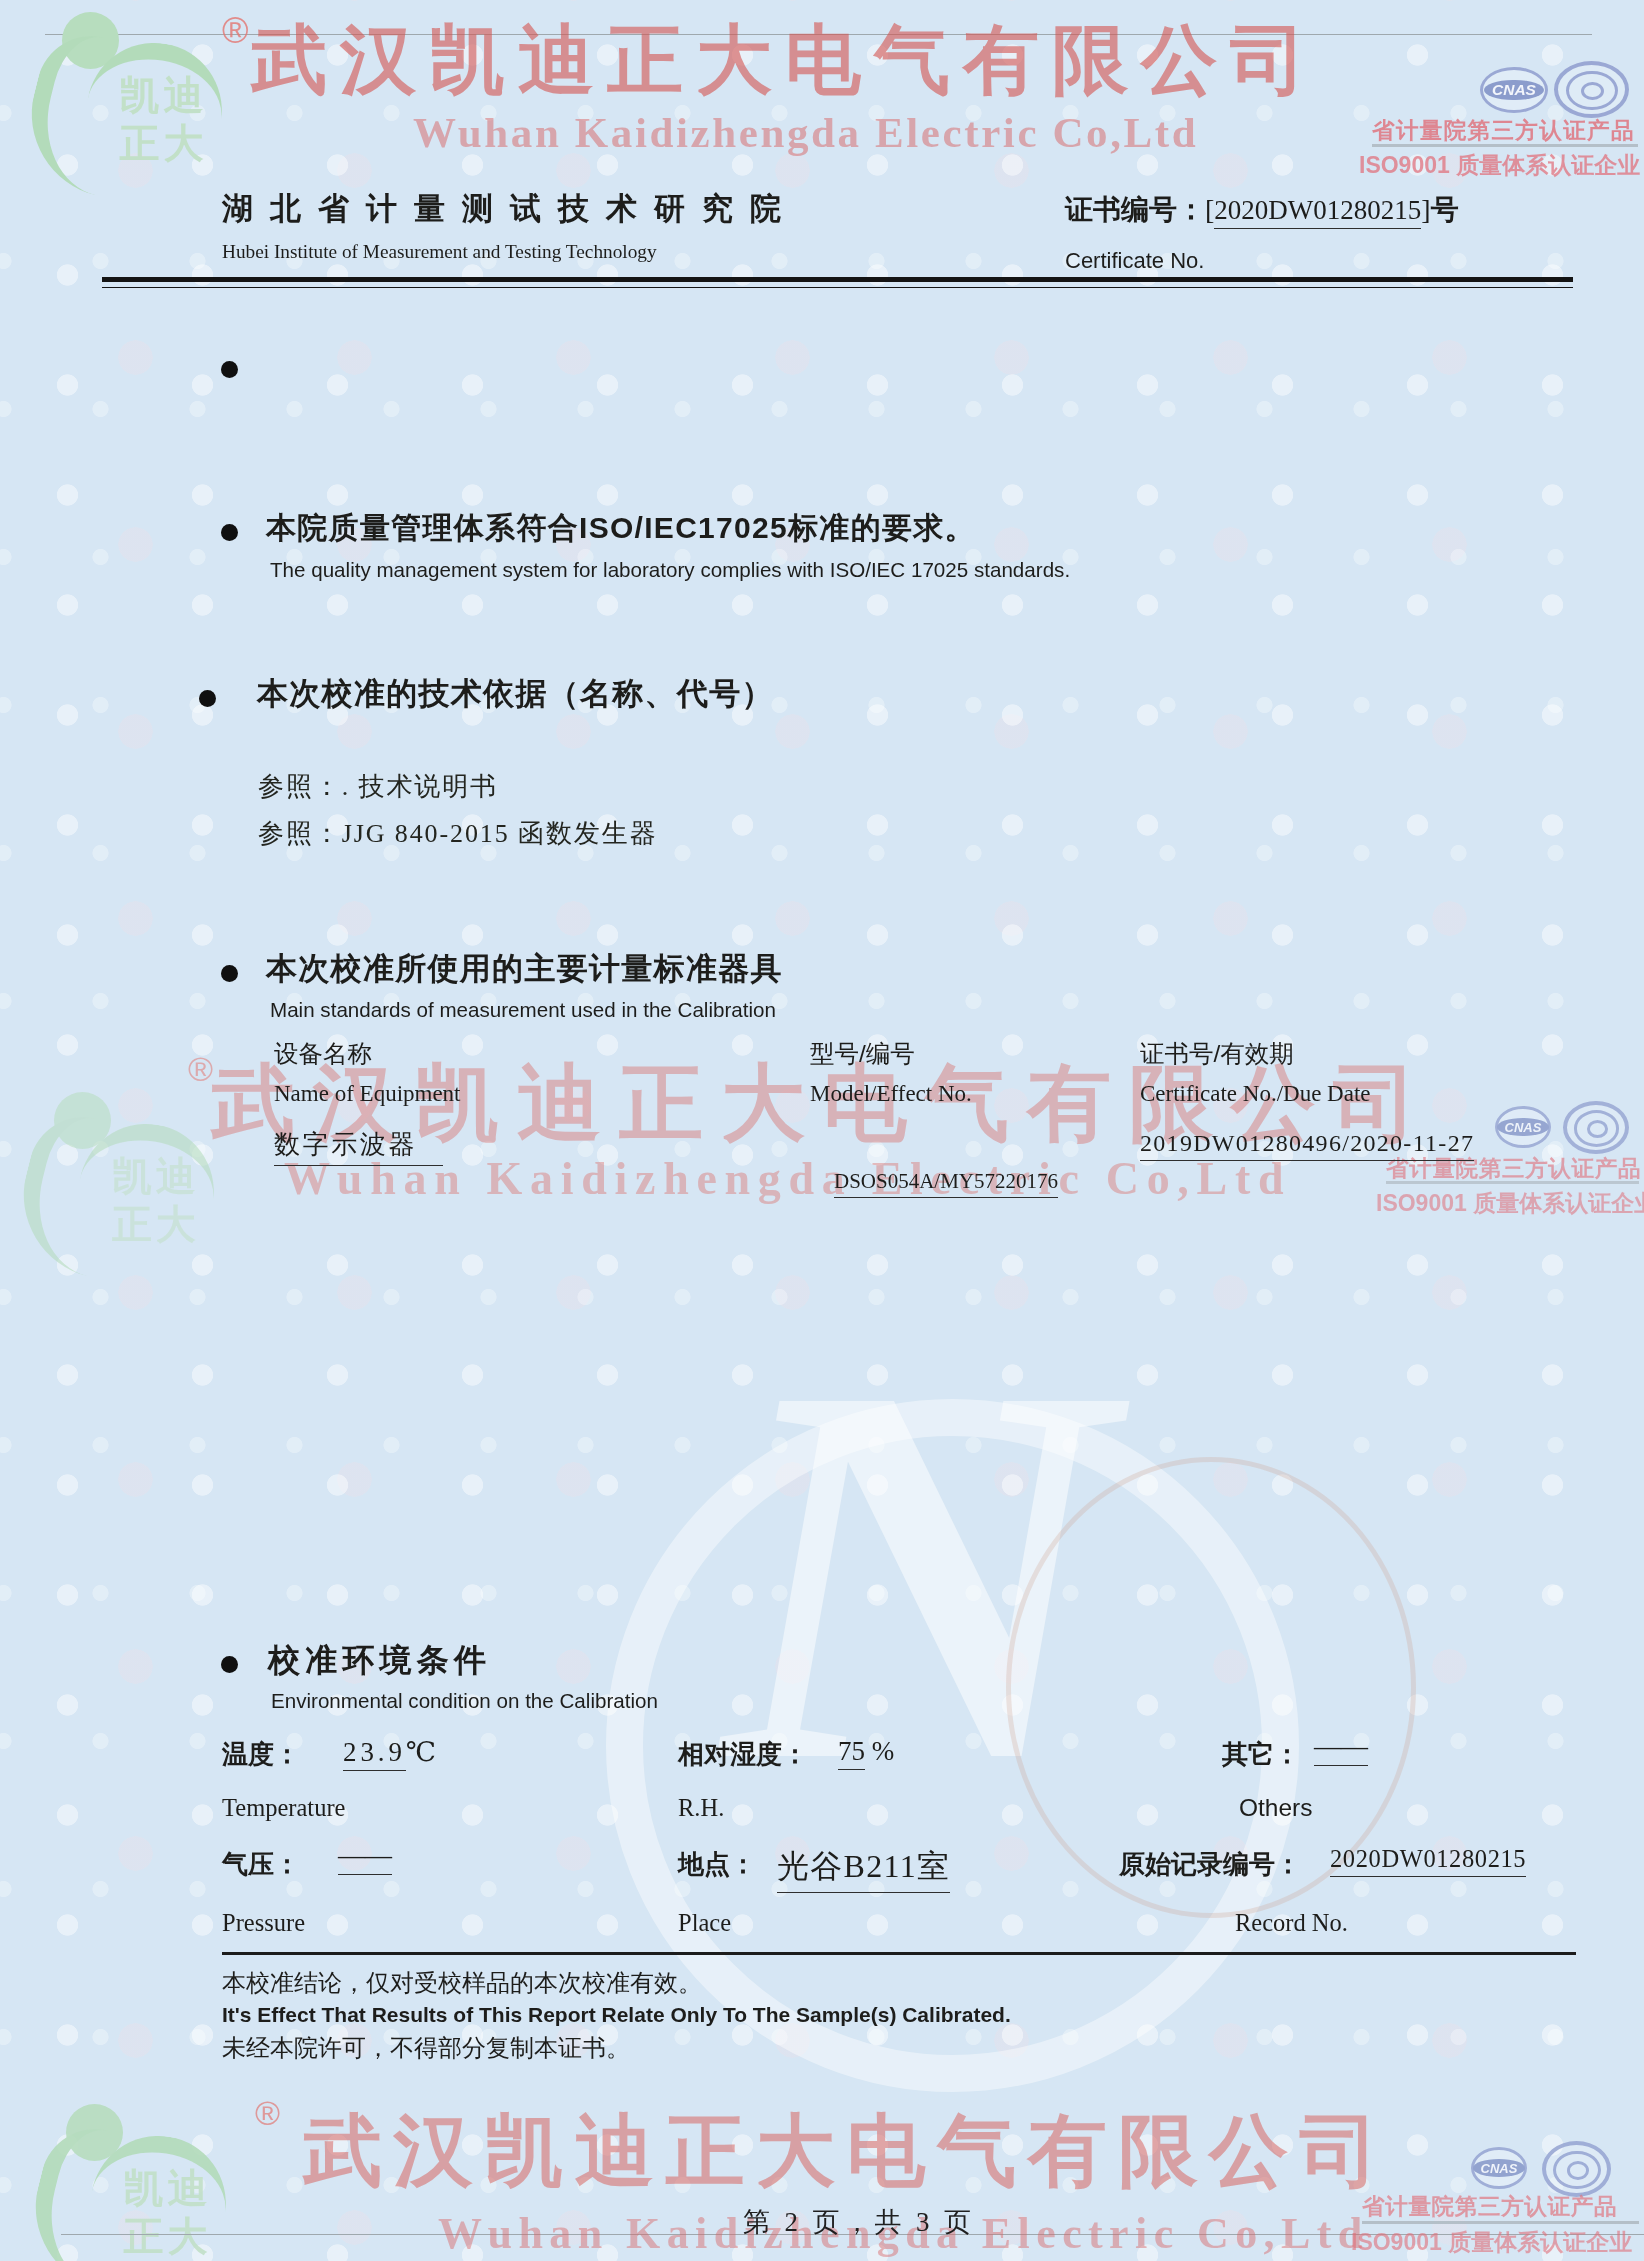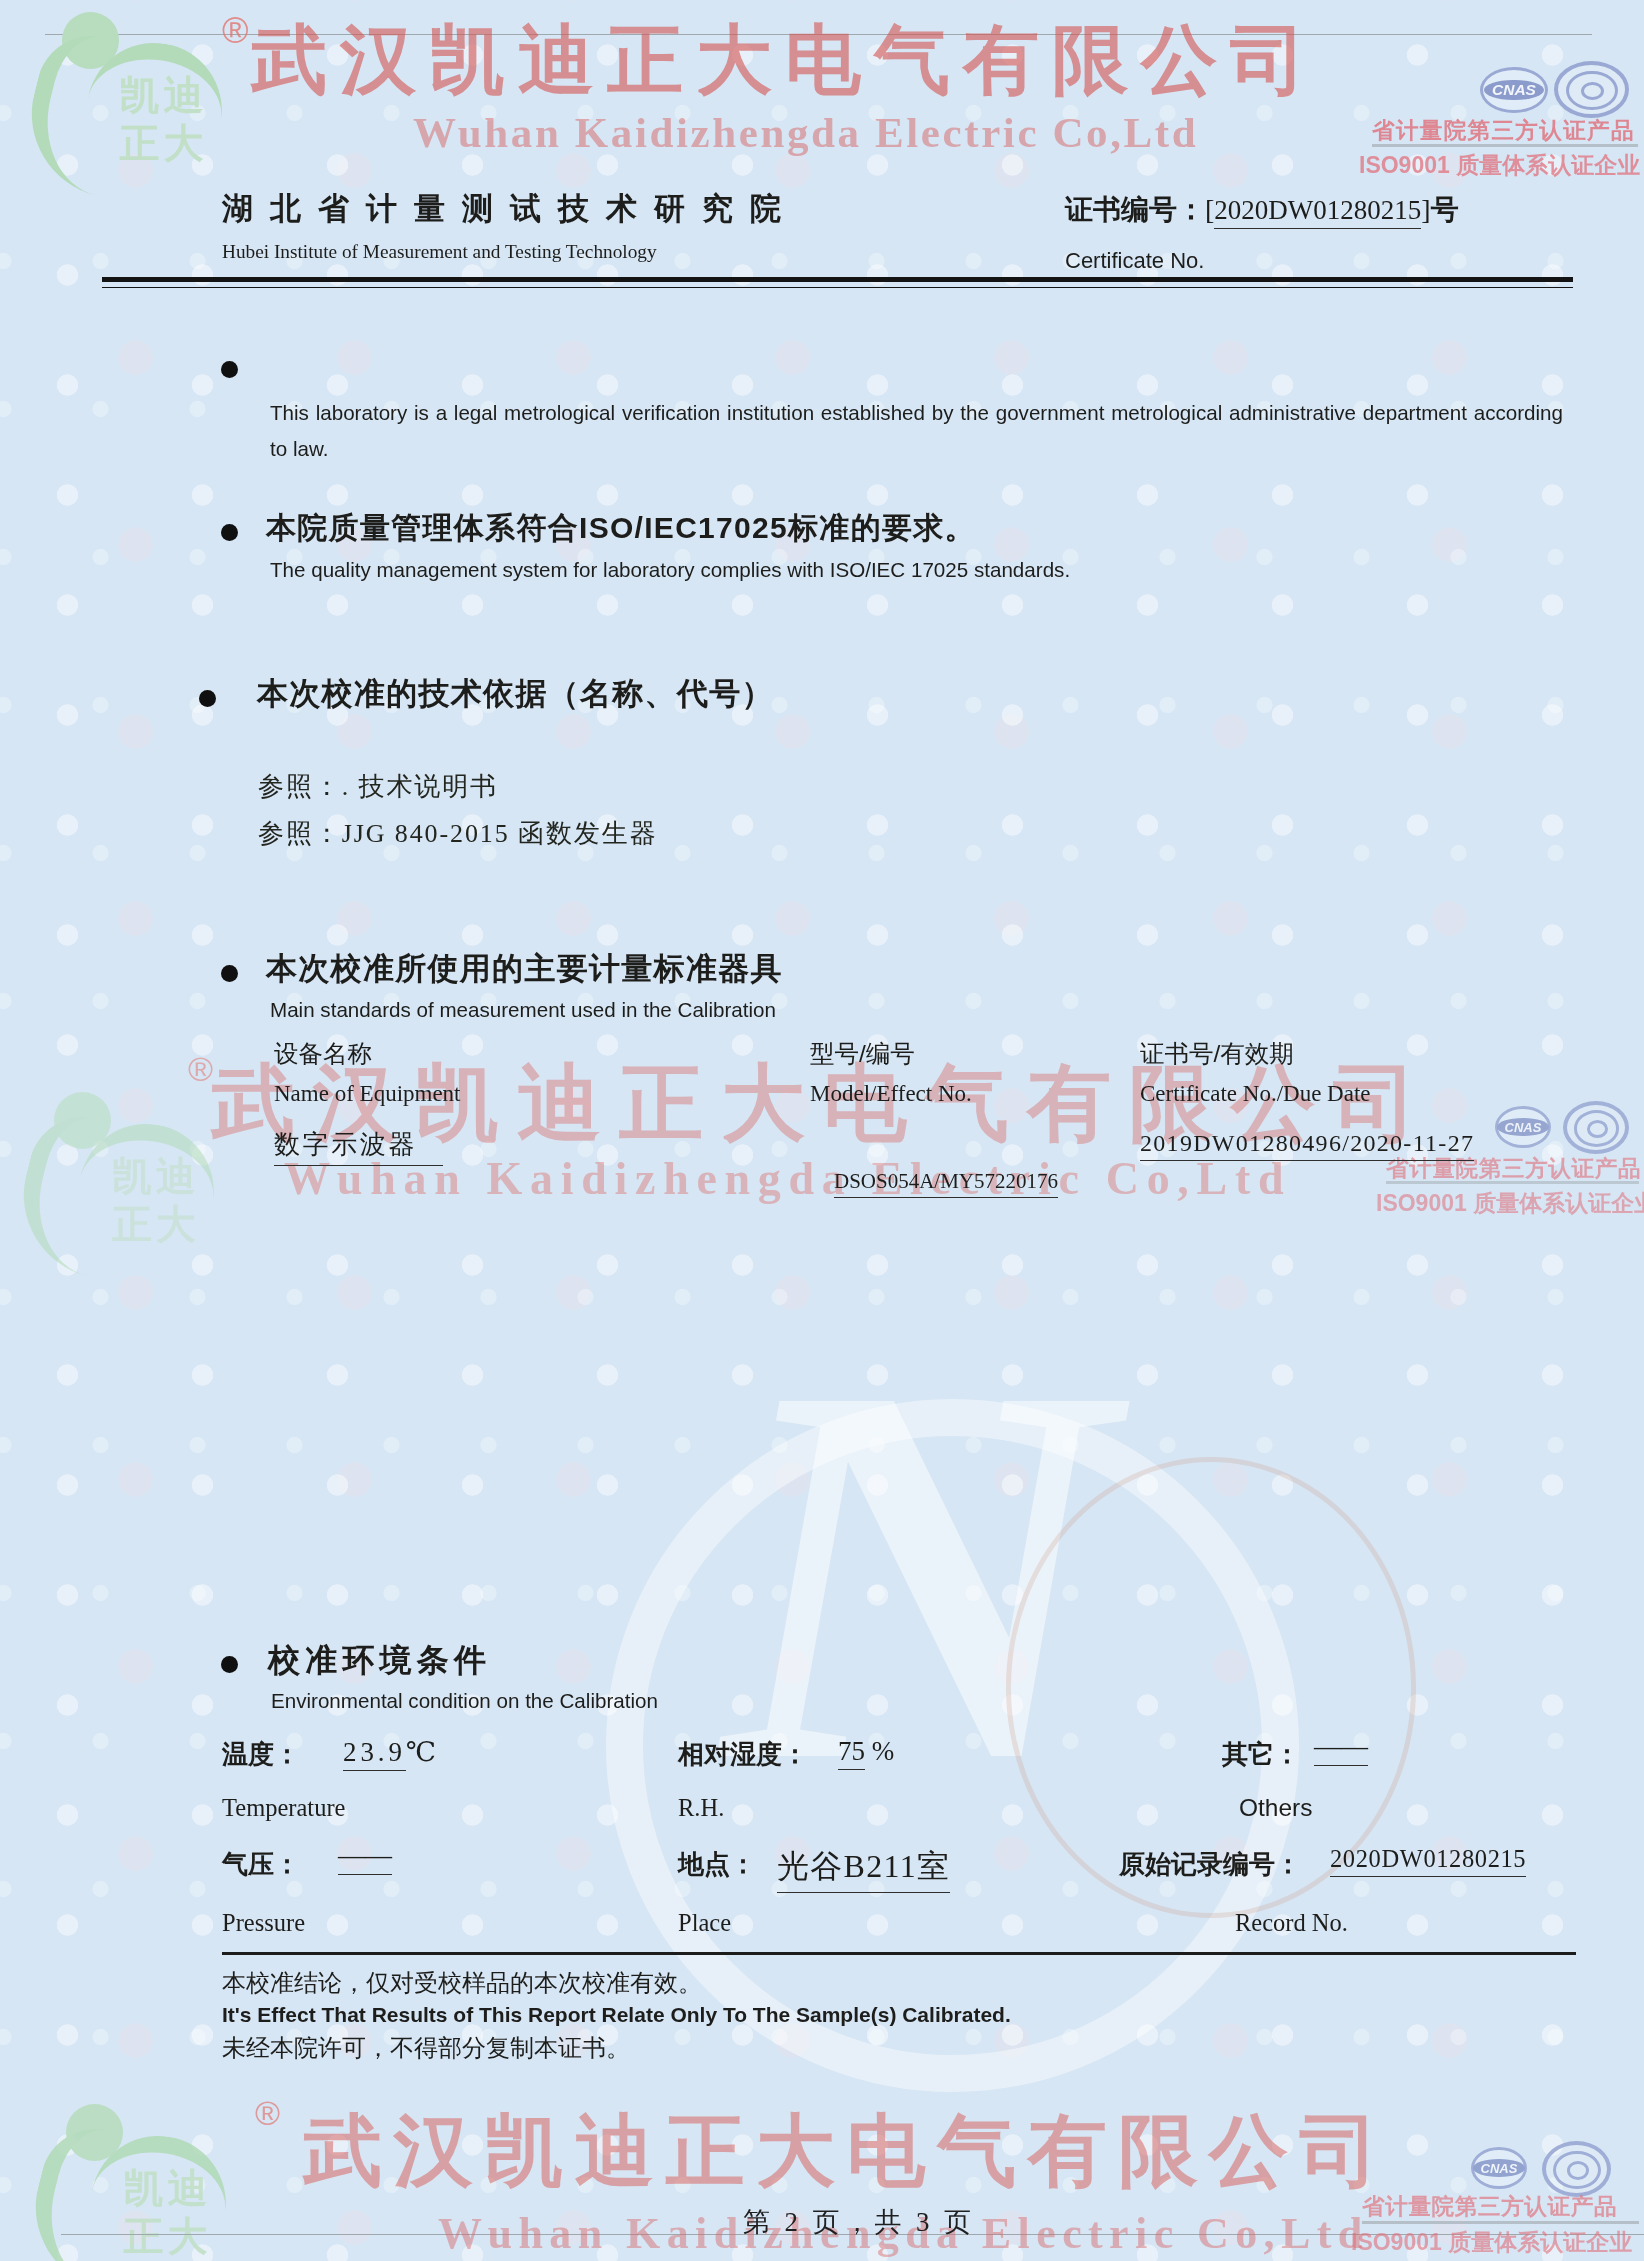--- a/index.html
+++ b/index.html
@@ -100,21 +100,20 @@
   <div class="abs serif" style="left:222px;top:241px;font-size:19.3px;">Hubei Institute of Measurement and Testing Technology</div>
 
   <div class="abs" style="left:1065px;top:191px;font-size:28px;white-space:nowrap;">
     <span class="b">证书编号：</span><span class="serif">[</span><span class="serif u" style="font-size:27px;">2020DW01280215</span><span class="serif">]</span><span class="b">号</span>
   </div>
   <div class="abs sans" style="left:1065px;top:248px;font-size:22px;">Certificate No.</div>
 
   <div class="abs rule-double" style="left:102px;top:277px;width:1471px;"></div>
 
   <div class="abs bullet" style="left:221px;top:361px;"></div>
-  <div class="abs just" style="left:270px;top:395px;width:1293px;font-size:20.6px;line-height:36px;">This laboratory is a legal metrological verification institution established by the government metrological administrative department according to law.</div>
 
   <div class="abs bullet" style="left:221px;top:524px;"></div>
   <div class="abs h-cn" style="left:266px;top:508px;font-size:30px;letter-spacing:1.3px;">本院质量管理体系符合ISO/IEC17025标准的要求。</div>
   <div class="abs" style="left:270px;top:558px;font-size:20.6px;white-space:nowrap;">The quality management system for laboratory complies with ISO/IEC 17025 standards.</div>
 
   <div class="abs bullet" style="left:199px;top:690px;"></div>
   <div class="abs h-cn" style="left:257px;top:673px;font-size:31px;letter-spacing:1.3px;">本次校准的技术依据（名称、代号）</div>
   <div class="abs ref serif" style="left:258px;top:769px;font-size:26px;letter-spacing:1.9px;">参照：. 技术说明书</div>
   <div class="abs ref serif" style="left:258px;top:816px;font-size:26px;letter-spacing:1.9px;">参照：JJG 840-2015 函数发生器</div>
 

